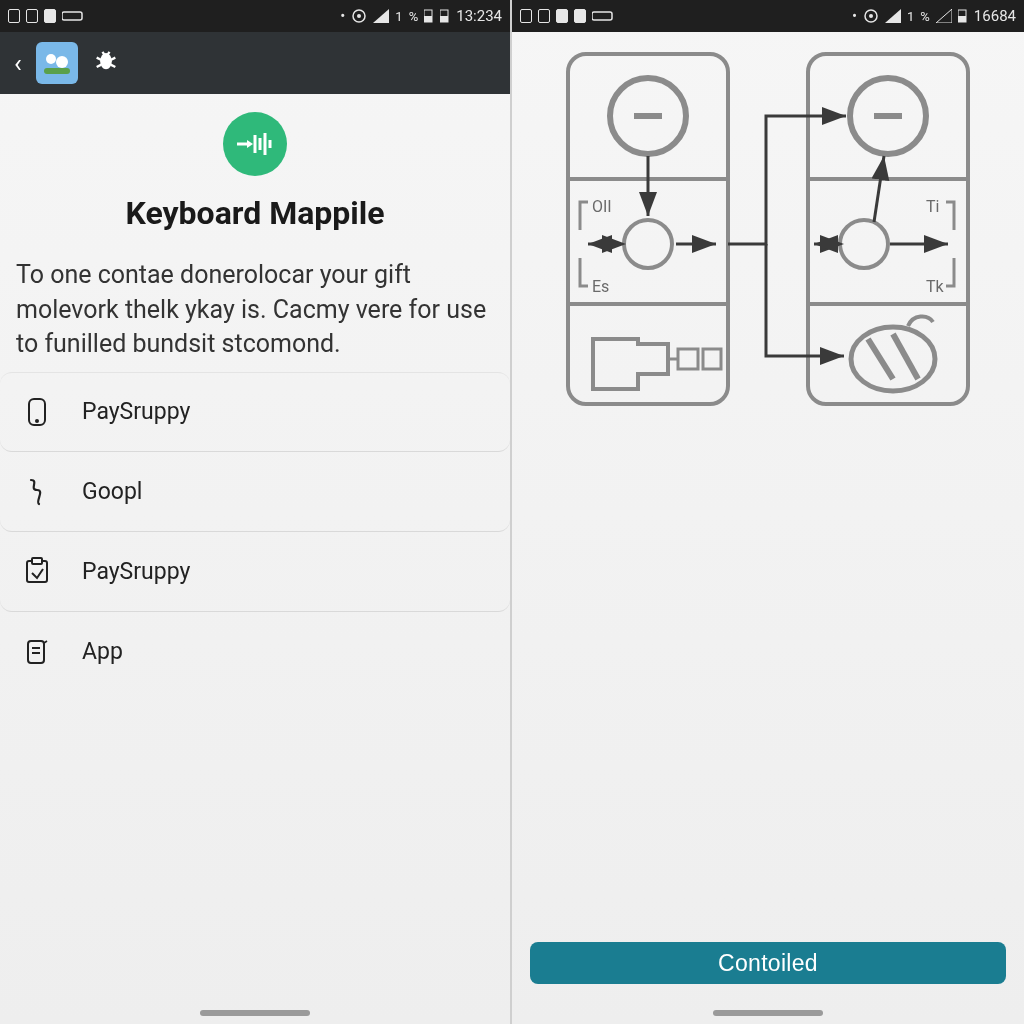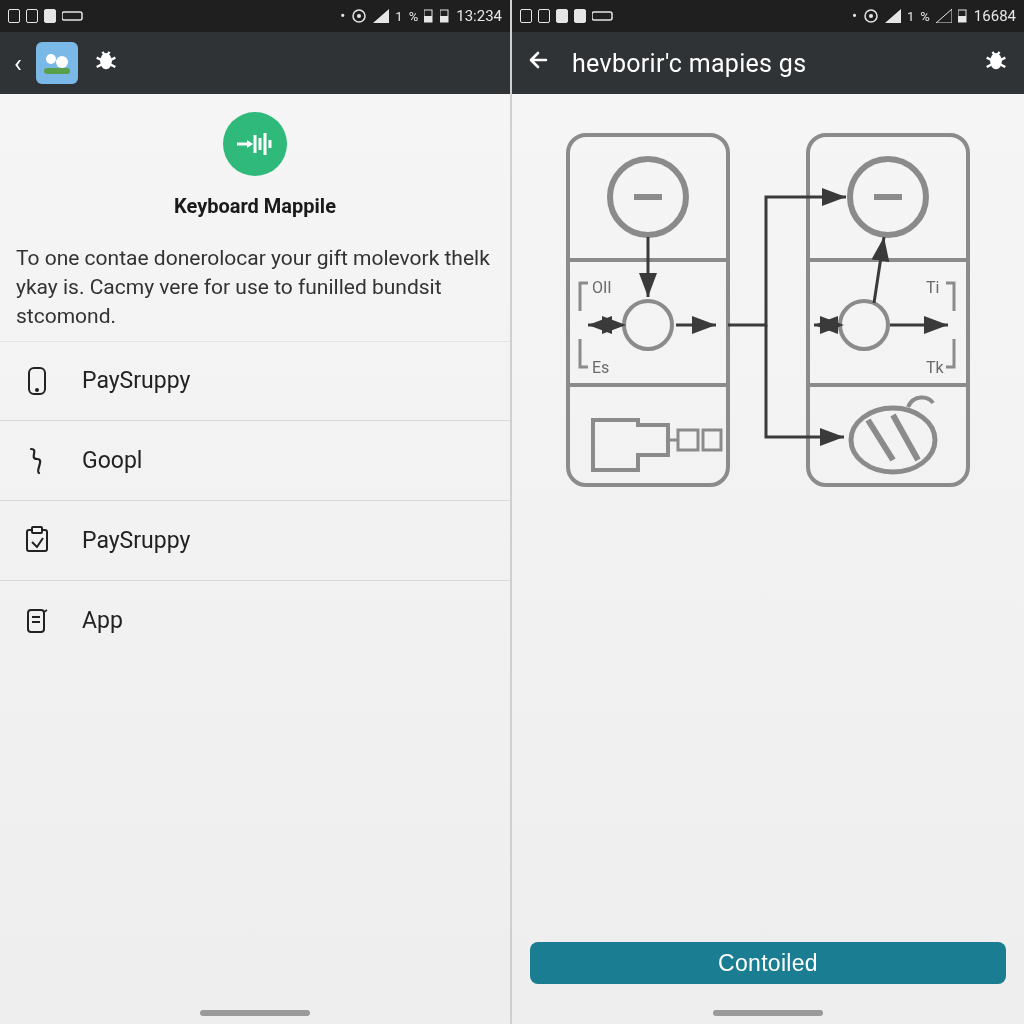--- a/index.html
+++ b/index.html
@@ -10,30 +10,30 @@
   .statusbar { height: 32px; background: #1f1f1f; color: #e6e6e6; display: flex; align-items: center; justify-content: space-between; padding: 0 8px; font-size: 15px; }
   .statusbar .left, .statusbar .right { display: flex; align-items: center; gap: 6px; }
   .statusbar svg { display: block; }
   .appbar { height: 62px; background: #2f3336; color: #fff; display: flex; align-items: center; padding: 0 14px; gap: 14px; font-size: 25px; }
   .appbar .title { flex: 1; font-weight: 400; letter-spacing: .3px; }
   .appbar .app-icon { width: 42px; height: 42px; border-radius: 6px; background: #7ab8e8; display:flex; align-items:center; justify-content:center; }
   .appbar .back-caret { font-size: 26px; color:#fff; }
   .content-left { flex:1; overflow:hidden; display:flex; flex-direction:column; }
   .hero { display:flex; flex-direction:column; align-items:center; padding: 18px 10px 8px 10px; }
   .hero-iconwrap { width:64px; height:64px; border-radius:50%; background:#2fb97a; display:flex; align-items:center; justify-content:center; color:#fff; }
-  .hero-title { margin-top:18px; font-size:20px; font-weight:700; color:#1a1a1a; }
-  .desc { padding: 18px 16px 10px 16px; font-size:21px; color:#333; line-height:1.38; }
+  .hero-title { margin-top:18px; font-size:32px; font-weight:700; color:#1a1a1a; }
+  .desc { padding: 18px 16px 10px 16px; font-size:25px; color:#333; line-height:1.38; }
   .list { padding: 0 0 0 0; }
-  .row { display:flex; align-items:center; height:80px; padding: 0 20px; border-bottom:1px solid #d9d9d9; gap:28px; }
+  .row { display:flex; align-items:center; height:80px; padding: 0 20px; border-bottom:1px solid #d9d9d9; gap:28px;border-radius:12px; }
   .row:first-child { border-top:1px solid #e4e4e4; }
   .row .ricn { width:34px; display:flex; justify-content:center; }
   .row .rlabel { font-size:23px; color:#222; }
   .nav-indicator { position:absolute; bottom:8px; left:50%; transform:translateX(-50%); width:110px; height:6px; border-radius:3px; background:#9a9a9a; }
   .content-right { flex:1; display:flex; flex-direction:column; }
-  .diagram-area { flex:1; display:flex; justify-content:center; align-items:flex-start; padding-top:31px; }
+  .diagram-area { flex:1; display:flex; justify-content:center; align-items:flex-start; padding-top:12px; }
   .cta-wrap { padding: 0 18px 40px 18px; }
   .cta { width:100%; height:42px; border:none; border-radius:8px; background:#1a7d91; color:#fff; font-size:23px; letter-spacing:.3px; }
   .sb-box { width:12px; height:14px; border:1.5px solid #e6e6e6; border-radius:2px; display:inline-block; }
   .sb-box.fill { background:#e6e6e6; }
   .bug-icn { width:28px; height:28px; }
 </style>
 </head>
 <body>
 
 <div class="container">
@@ -179,39 +179,20 @@
             <polygon points="0,14 16,14 16,0" fill="none" stroke="#e6e6e6"></polygon>
           </svg>
         <svg width="10" height="14">
             <rect x="0" y="1" width="8" height="12" fill="none" stroke="#e6e6e6"></rect>
             <rect x="0" y="7" width="8" height="6" fill="#e6e6e6"></rect>
           </svg>
         <span>16684</span>
       </div>
     </div>
 
-    <div class="appbar">
-      <span>
-        <svg width="26" height="26" viewBox="0 0 26 26">
-            <path d="M20 13 L6 13 M12 6 L5 13 L12 20" fill="none" stroke="#fff" stroke-width="2.6" stroke-linecap="round" stroke-linejoin="round"></path>
-          </svg>
-      </span>
-      <span class="title" style="margin-left:6px;">hevborir'c mapies gs</span>
-      <span>
-        <svg class="bug-icn" viewBox="0 0 24 24">
-            <ellipse cx="12" cy="13" rx="5" ry="7" fill="#fff"></ellipse>
-            <line x1="4" y1="10" x2="8" y2="12" stroke="#fff" stroke-width="2"></line>
-            <line x1="20" y1="10" x2="16" y2="12" stroke="#fff" stroke-width="2"></line>
-            <line x1="4" y1="18" x2="8" y2="16" stroke="#fff" stroke-width="2"></line>
-            <line x1="20" y1="18" x2="16" y2="16" stroke="#fff" stroke-width="2"></line>
-            <line x1="9" y1="5" x2="11" y2="8" stroke="#fff" stroke-width="2"></line>
-            <line x1="15" y1="5" x2="13" y2="8" stroke="#fff" stroke-width="2"></line>
-          </svg>
-      </span>
-    </div>
 
     <div class="content-right">
       <div class="diagram-area">
         <svg width="440" height="380" viewBox="0 0 440 380">
           <defs>
             <marker id="arr" markerWidth="10" markerHeight="10" refX="8" refY="3" orient="auto">
               <path d="M0,0 L8,3 L0,6 Z" fill="#3a3a3a"></path>
             </marker>
             <marker id="arr2" markerWidth="10" markerHeight="10" refX="2" refY="3" orient="auto">
               <path d="M8,0 L0,3 L8,6 Z" fill="#3a3a3a"></path>

